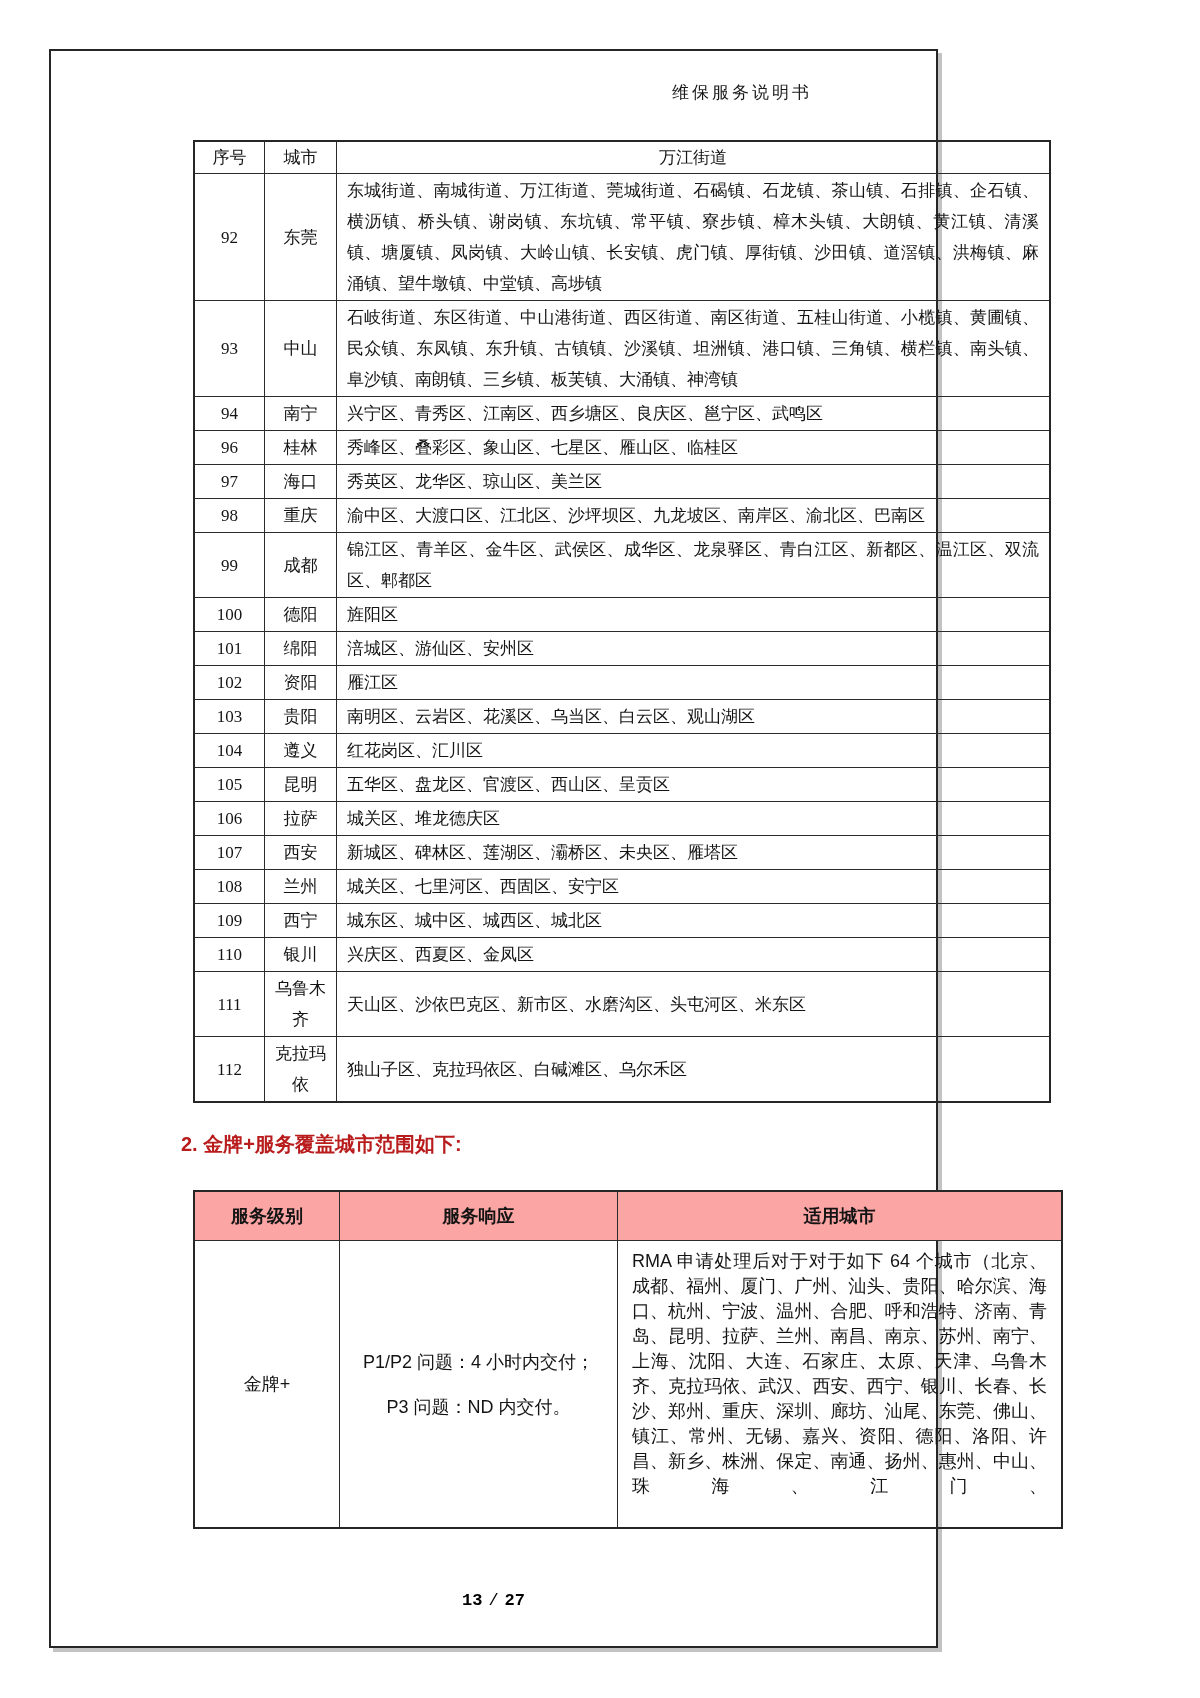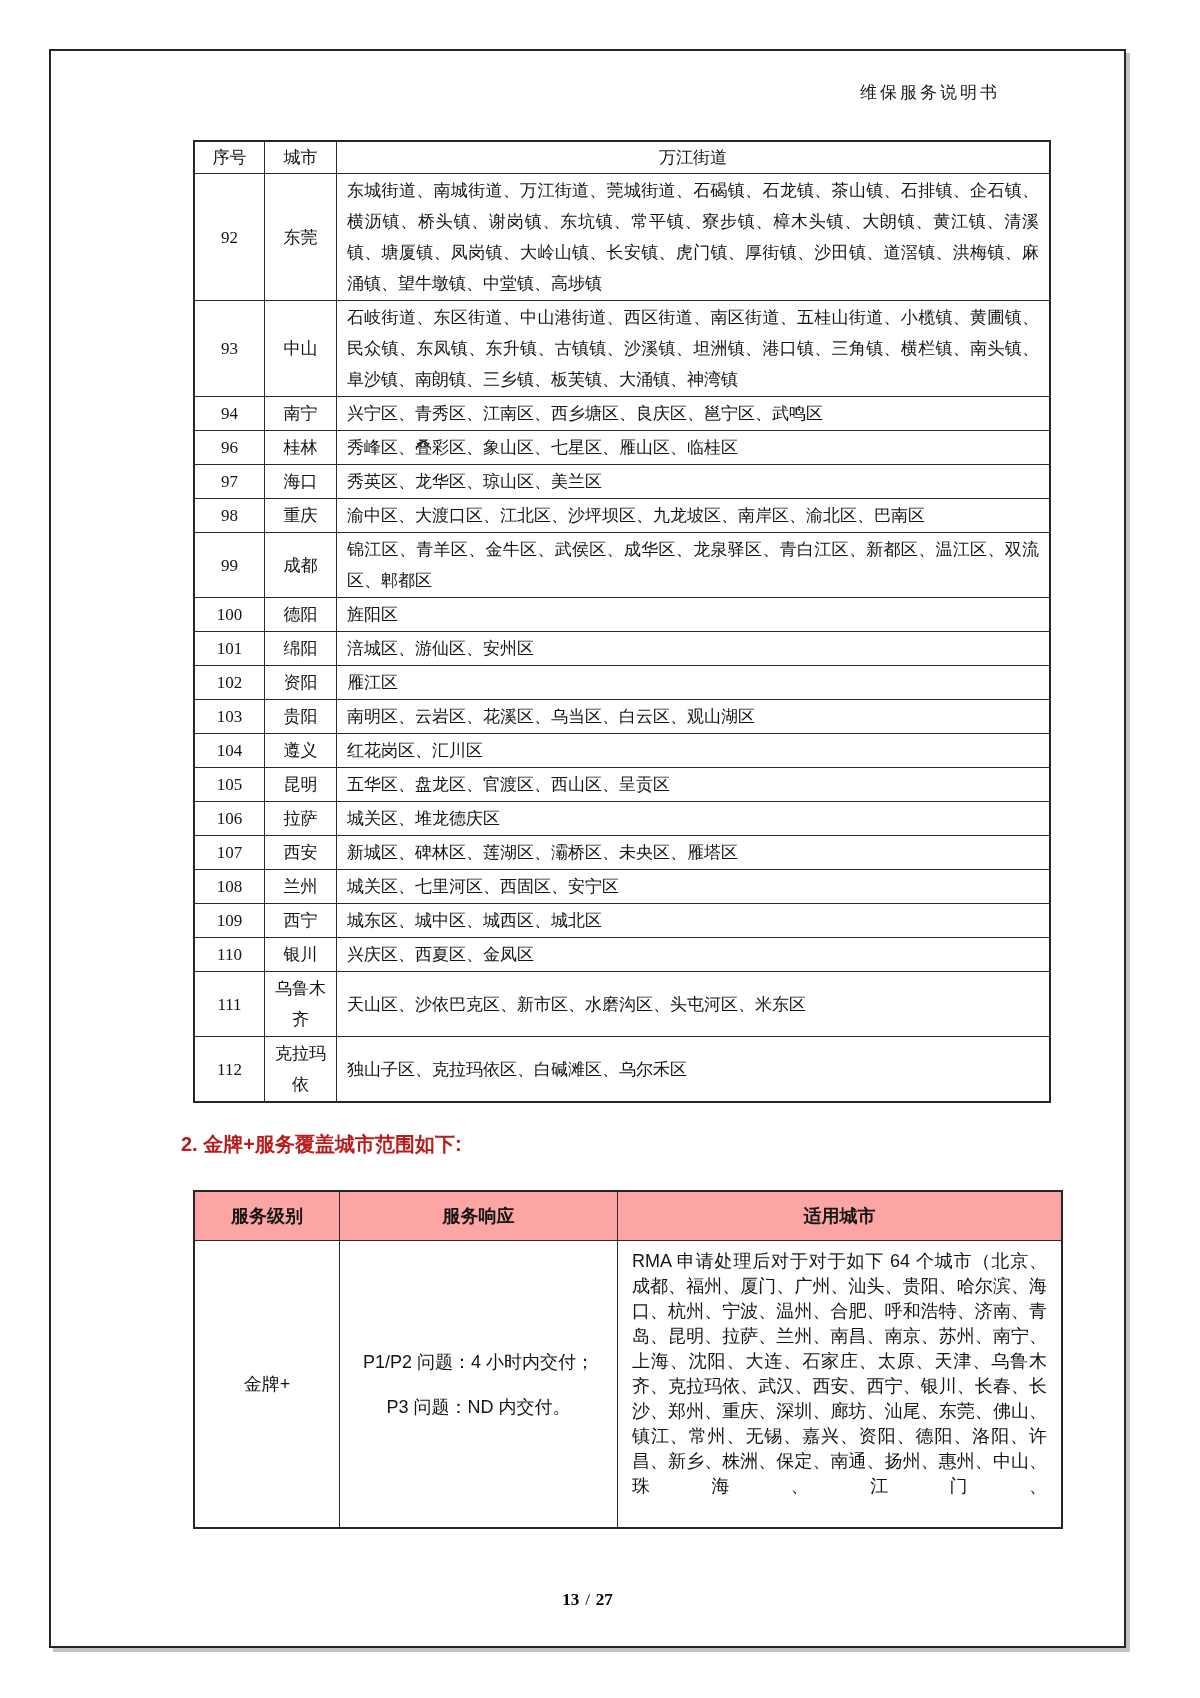--- a/index.html
+++ b/index.html
@@ -5,21 +5,21 @@
   html,body { margin:0; padding:0; }
   body {
     width:1200px; height:1698px;
     background:#ffffff;
     position:relative;
     font-family:"Liberation Sans", sans-serif;
     color:#111;
   }
   .frame {
     position:absolute; left:49px; top:49px;
-    width:1077px; height:1599px;
+    width:889px; height:1599px;
     background:#fff;
     border:2px solid #262626;
     box-shadow:4px 4px 0 #c3c3c3;
     box-sizing:border-box;
   }
   .doc-header {
     margin:30px 124px 0 0;
     text-align:right;
     font-family:"Liberation Serif", serif;
     font-size:17px;
@@ -79,21 +79,21 @@
     padding:8px 14px 28px 14px;
     font-size:18px;
     line-height:25px;
     text-align:justify;
     text-align-last:justify;
   }
   
   .page-footer {
     position:absolute; left:0; right:0; bottom:36px;
     text-align:center;
-    font-family:Liberation Serif, serif;
+    font-family:Liberation Mono, monospace;
     font-size:17px;
     color:#000;
   }
   .page-footer .num { font-weight:bold; }
   .page-footer .sep { font-weight:normal; padding:0 6px; }
 </style>
 </head>
 <body>
 
 <div class="frame">

